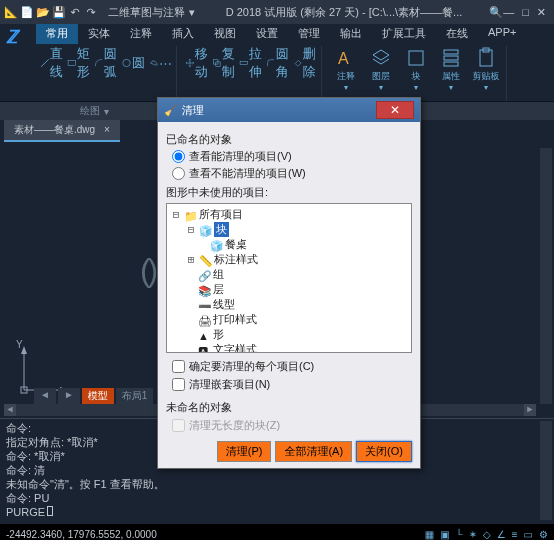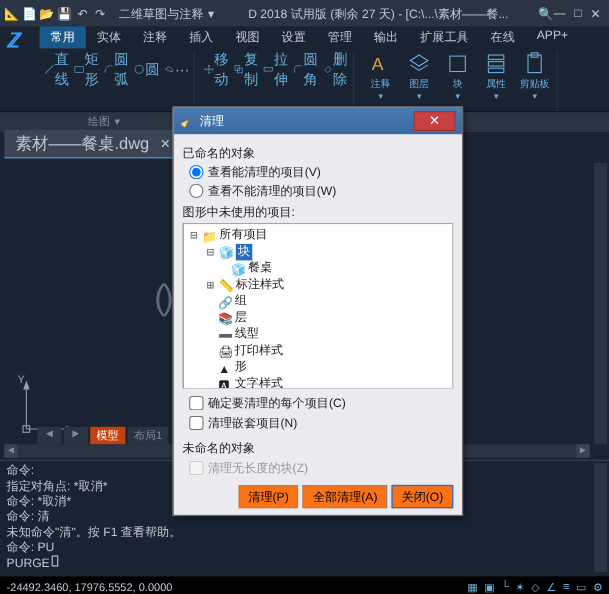--- a/index.html
+++ b/index.html
@@ -22,21 +22,21 @@
 .rgroup { display: flex; flex-direction: column; align-items: center; border-right: 1px solid #2a3442; padding: 0 4px; }
 .rgroup .tools { display: flex; gap: 3px; flex-wrap: wrap; align-items: center; }
 .tool-btn { width: 24px; height: 32px; display: flex; flex-direction: row; align-items: center; justify-content: flex-end; color: #6aaed8; cursor: pointer; font-size: 13px; padding-top: 2px; }
 .tool-btn svg { width: 18px; height: 18px; }
 .tool-btn-big { width: 32px; height: 46px; display: flex; flex-direction: column; align-items: center; color: #6aaed8; cursor: pointer; font-size: 9px; }
 .tool-btn-big svg { width: 24px; height: 24px; }
 .tool-btn-big .caret { font-size: 8px; }
 
 .subbar { height: 18px; background: #2a3442; display: flex; align-items: center; padding-left: 80px; font-size: 10px; color: #8090a0; }
 
-.doc-tabs { height: 22px; display: flex; align-items: center; padding-left: 4px; font-size: 15px; }
+.doc-tabs { height: 22px; display: flex; align-items: flex-start; padding-left: 4px; font-size: 10px; }
 .doc-tab { background: #3a4452; color: #c0c8d0; padding: 3px 10px; border-bottom: 2px solid #5aa0d8; }
 .doc-tab .close { margin-left: 6px; }
 
 .canvas { position: absolute; top: 144px; left: 0; right: 0; bottom: 122px; background: #1a2332; }
 .canvas .paren { position: absolute; left: 140px; top: 108px; color: #5a6a7a; font-size: 32px; letter-spacing: -6px; }
 .canvas .ucs { position: absolute; left: 14px; bottom: 18px; }
 .canvas .scroll-x { position: absolute; left: 4px; right: 18px; bottom: 2px; height: 12px; background: #2a3442; display: flex; }
 .canvas .scroll-x .arrow { width: 12px; background: #3a4452; text-align: center; color: #8090a0; font-size: 9px; cursor: pointer; }
 .canvas .scroll-x .track { flex: 1; }
 .canvas .scroll-y { position: absolute; right: 2px; top: 4px; bottom: 14px; width: 12px; background: #2a3442; }

